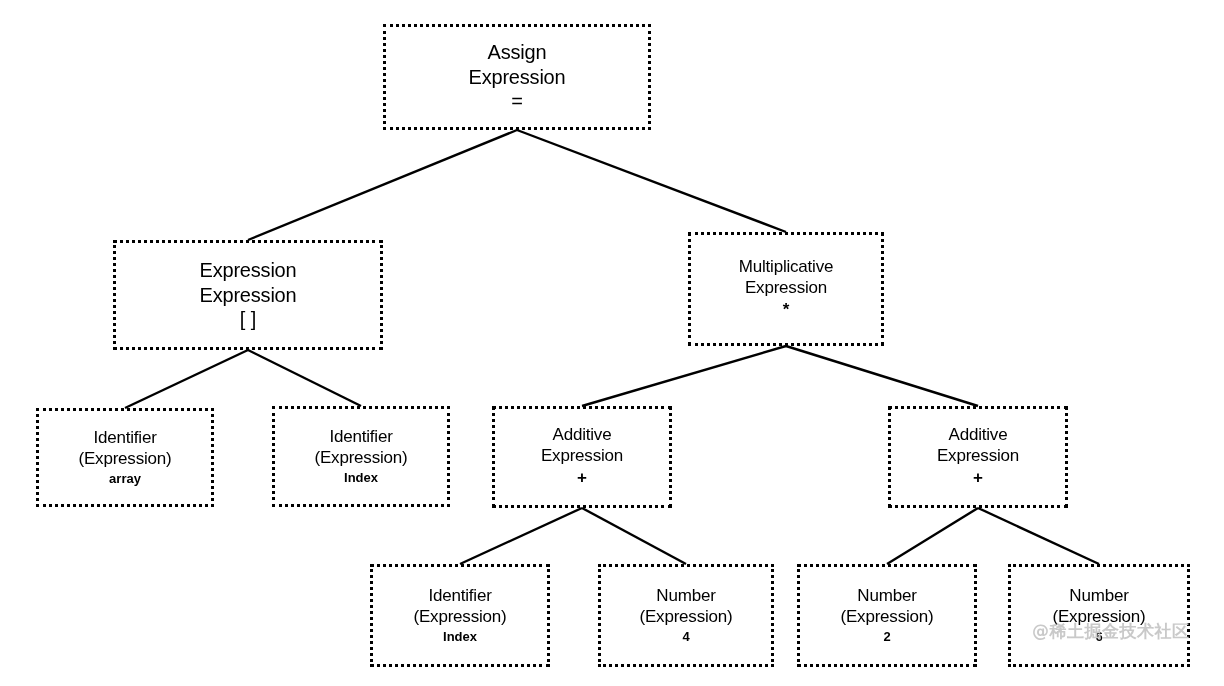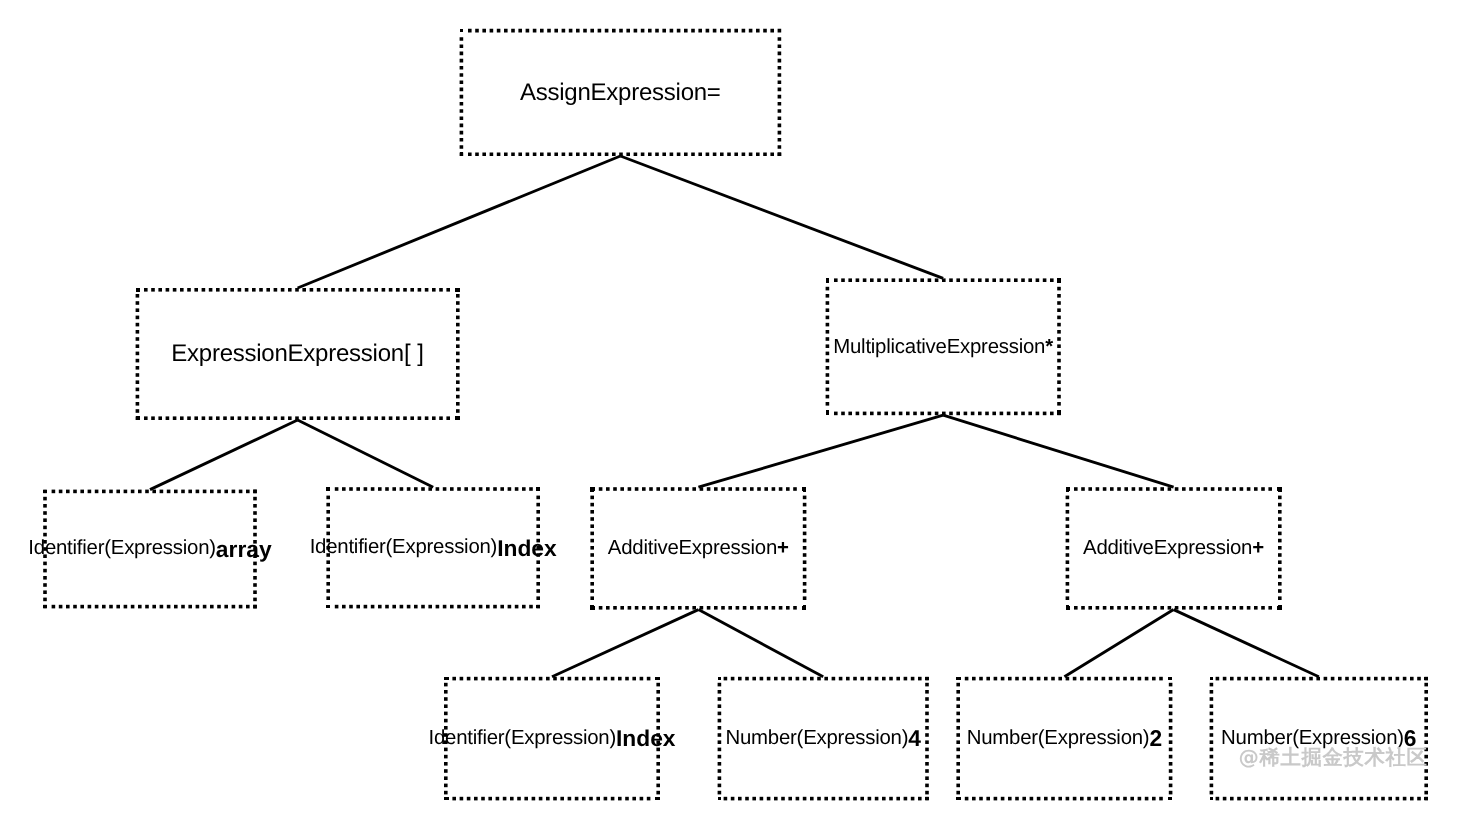--- a/index.html
+++ b/index.html
@@ -22,39 +22,39 @@
     width: 1224px;
     height: 686px;
     pointer-events: none;
   }
   .node {
     position: absolute;
     box-sizing: border-box;
     border: 3px dotted #000000;
     background: transparent;
     display: flex;
-    flex-direction: row;
+    flex-direction: column;
     align-items: center;
     justify-content: center;
     color: #000000;
     text-align: center;
     line-height: 1.22;
     z-index: 2;
   }
   .node .ln {
     display: block;
     white-space: nowrap;
   }
   .node .ln1, .node .ln2 {
     font-size: 20px;
     font-weight: 400;
     letter-spacing: -0.2px;
   }
   .node .ln3 {
-    font-size: 19px;
+    font-size: 13px;
     font-weight: 700;
     margin-top: 2px;
   }
   .node.op .ln3 {
     font-size: 17px;
     font-weight: 700;
     margin-top: 1px;
   }
   .node.sym .ln3 {
     font-size: 20px;

